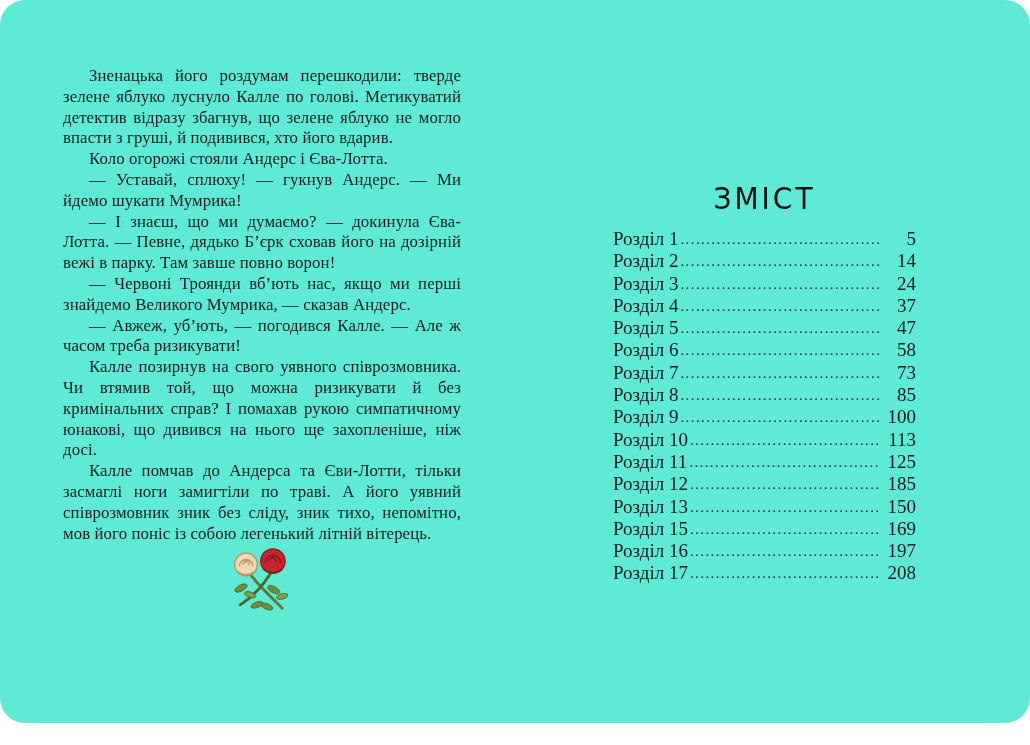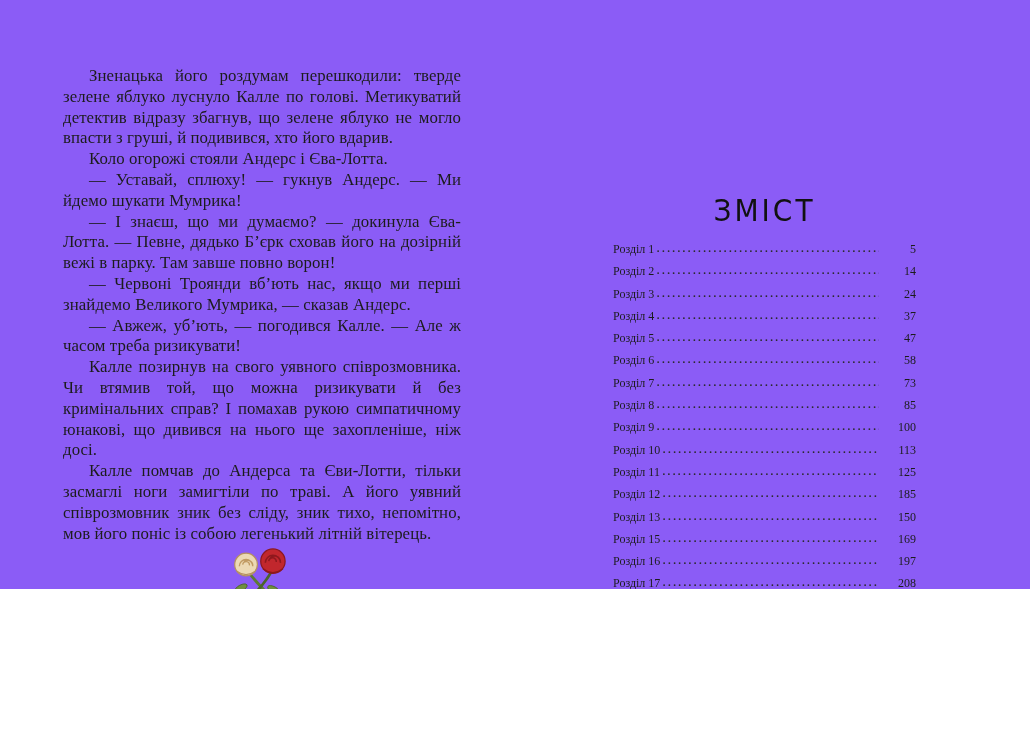--- a/index.html
+++ b/index.html
@@ -1,22 +1,23 @@
 <!DOCTYPE html>
 <html lang="uk"><head>
 <meta charset="utf-8">
 <style>
   html,body { margin:0; padding:0; background:#ffffff; }
   .spread {
     position:relative;
-    width:1030px; height:589px;
-    background:#8b5cf6;
+    width:1030px; height:723px;
+    background:#5eead4;
     overflow:hidden;
     font-family:"Liberation Serif", serif;
     color:#1c1c1c;
+    border-radius:25px;
   }
 
   
   .left-page-text {
     position:absolute;
     left:63px; top:66px;
     width:398px;
   }
   .left-page-text p {
     margin:0;
@@ -32,37 +33,36 @@
     width:398px;
     text-align:center;
   }
   .ornament svg { display:inline-block; }
 
   
   .toc {
     position:absolute;
     left:613px; top:182px;
     width:303px;
-    margin-top:12px;
   }
   .toc-title {
     text-align:center;
     font-family:"DejaVu Sans", sans-serif;
     font-size:28px;
     font-weight:500;
     letter-spacing:3px;
     color:#111;
     margin:0 0 13px 0;
     transform:scaleY(1.08);
   }
   .toc-row {
     display:flex;
     align-items:baseline;
     height:22.3px;
-    font-size:12px;
+    font-size:19px;
     white-space:nowrap;
   }
   .toc-label { flex:none; }
   .toc-dots {
     flex:1 1 auto;
     overflow:hidden;
     position:relative;
     top:-1px;
     margin-left:2px;
   }

